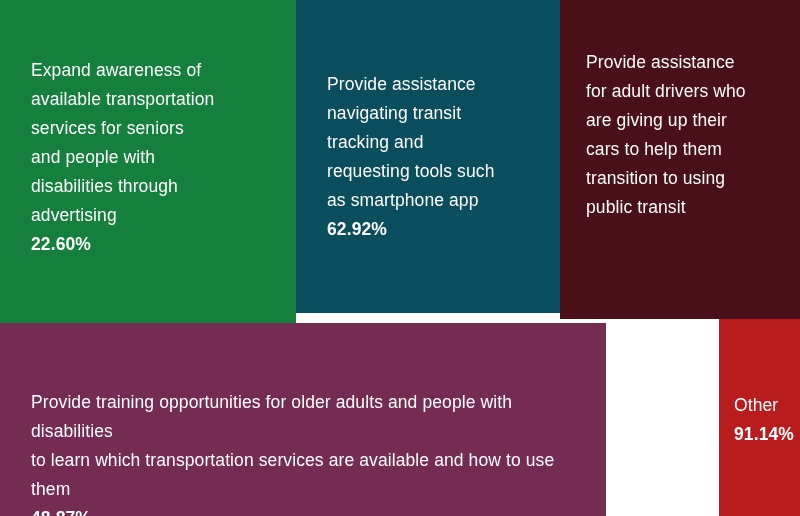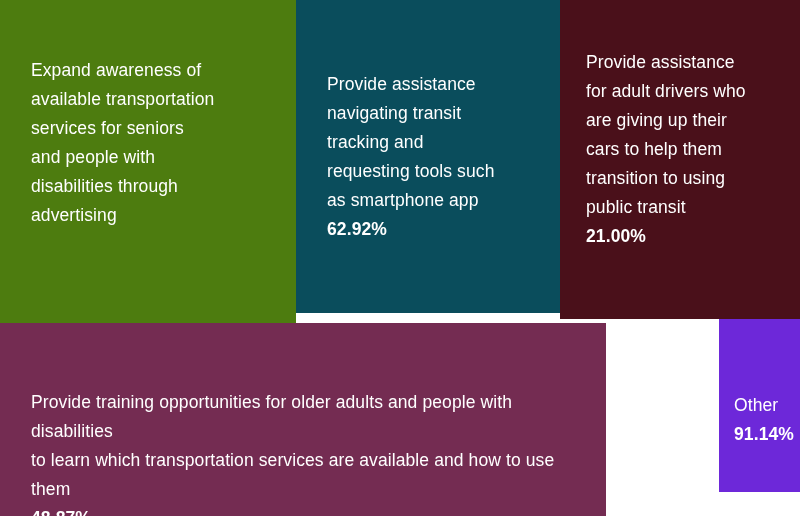--- a/index.html
+++ b/index.html
@@ -41,21 +41,21 @@
   .tile-value {
     font-weight: 700;
   }
 
   
   #tile-awareness {
     left: 0px;
     top: 0px;
     width: 296px;
     height: 340px;
-    background: #4d7c0f;
+    background: #15803d;
   }
   #tile-awareness .tile-body { top: 56px; left: 31px; right: 12px; }
 
   
   #tile-navigation {
     left: 296px;
     top: 0px;
     width: 264px;
     height: 313px;
     background: #0a4d5c;
@@ -80,39 +80,40 @@
     height: 203px;
     background: #742c52;
   }
   #tile-training .tile-body { top: 65px; left: 31px; right: 20px; }
 
   
   #tile-other {
     left: 719px;
     top: 319px;
     width: 81px;
-    height: 173px;
-    background: #6d28d9;
+    height: 197px;
+    background: #b91c1c;
     text-decoration: underline;
   }
   #tile-other .tile-body { top: 72px; left: 15px; right: 6px; }
 </style>
 </head>
 <body>
 
 <div id="chart-root">
 
   <div class="tile" id="tile-awareness">
     <div class="tile-body">
       <p class="tile-label">Expand awareness of
 available transportation
 services for seniors
 and people with
 disabilities through
 advertising</p>
+      <p class="tile-value">22.60%</p>
     </div>
   </div>
 
   <div class="tile" id="tile-navigation">
     <div class="tile-body">
       <p class="tile-label">Provide assistance
 navigating transit
 tracking and
 requesting tools such
 as smartphone app</p>
@@ -121,21 +122,20 @@
   </div>
 
   <div class="tile" id="tile-driver-transition">
     <div class="tile-body">
       <p class="tile-label">Provide assistance
 for adult drivers who
 are giving up their
 cars to help them
 transition to using
 public transit</p>
-      <p class="tile-value">21.00%</p>
     </div>
   </div>
 
   <div class="tile" id="tile-training">
     <div class="tile-body">
       <p class="tile-label">Provide training opportunities for older adults and people with disabilities
 to learn which transportation services are available and how to use them</p>
       <p class="tile-value">48.87%</p>
     </div>
   </div>

